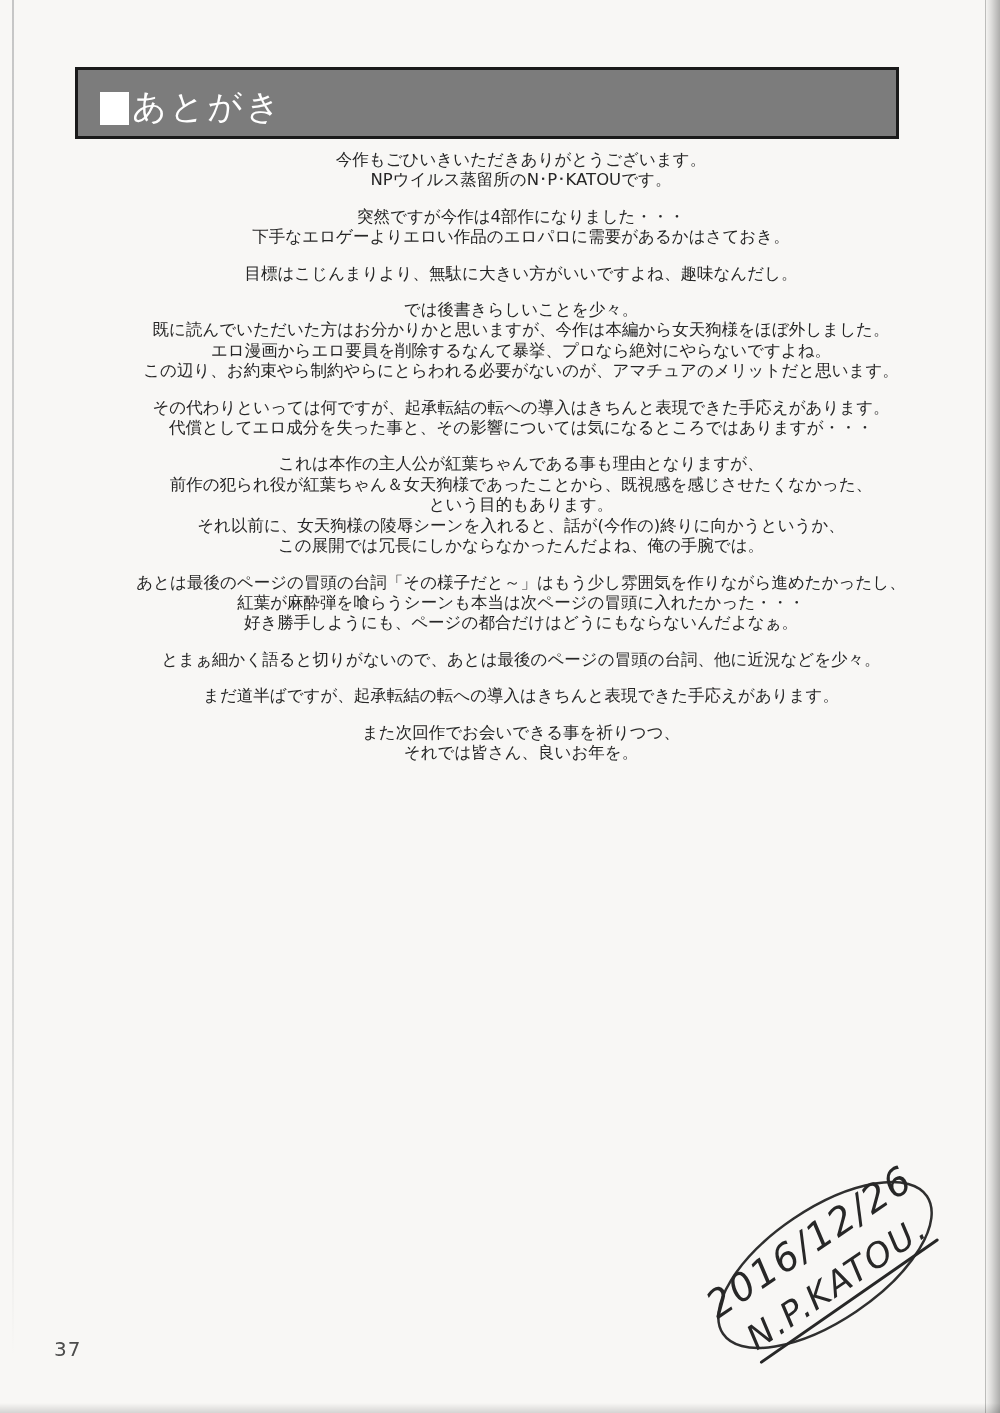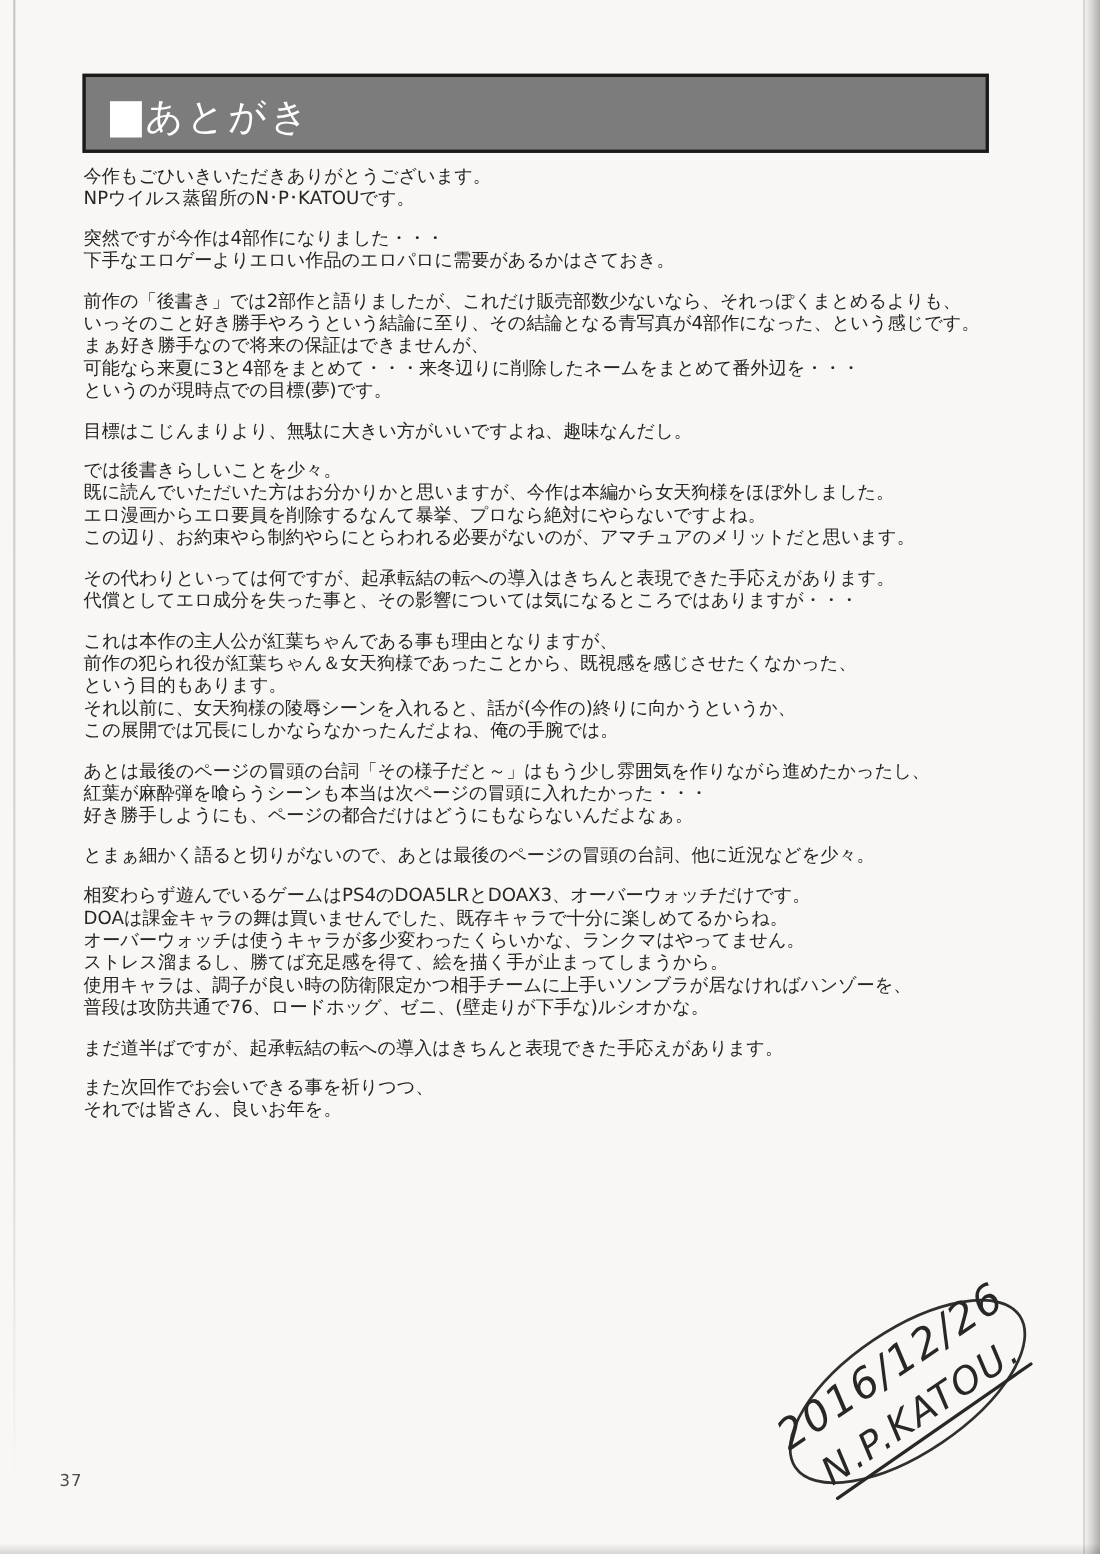--- a/index.html
+++ b/index.html
@@ -59,37 +59,38 @@
   .content {
     position: absolute; left: 76px; top: 150px;
     width: 890px;
     color: #262626;
     font-size: 16.5px;
     line-height: 20.4px;
   }
   .content p {
     margin: 0 0 16px 0;
     white-space: pre-line;
+    text-align: center;
   }
   
   .sig { position: absolute; left: 660px; top: 1150px; }
   .sig ellipse { fill: none; stroke: #2f2f2f; stroke-width: 2.5px; }
   .sig text {
     fill: #272727;
     font-family: "DejaVu Sans", "Liberation Sans", sans-serif;
     font-style: italic;
     letter-spacing: 2px;
   }
   .sig .sdate { font-size: 38px; }
   .sig .sname { font-size: 34px; }
   .sig line { stroke: #272727; stroke-width: 3px; stroke-linecap: round; }
   
   .pagenum {
     position: absolute; left: 54px; top: 1337px;
-    font-size: 15px; color: #4c4c4c;
+    font-size: 20px; color: #4c4c4c;
     letter-spacing: 1px;
   }
 </style>
 </head>
 <body>
 
 <div class="page">
 
   <div class="edge-left"></div>
   <div class="edge-right-line"></div>
@@ -99,47 +100,36 @@
   <div class="header">
     <span class="hsq"></span>
     <span class="htitle">あとがき</span>
   </div>
 
   <div class="content">
     <p>今作もごひいきいただきありがとうございます。
 NPウイルス蒸留所のN･P･KATOUです。</p>
     <p>突然ですが今作は4部作になりました・・・
 下手なエロゲーよりエロい作品のエロパロに需要があるかはさておき。</p>
-    <p>前作の「後書き」では2部作と語りましたが、これだけ販売部数少ないなら、それっぽくまとめるよりも、
-いっそのこと好き勝手やろうという結論に至り、その結論となる青写真が4部作になった、という感じです。
-まぁ好き勝手なので将来の保証はできませんが、
-可能なら来夏に3と4部をまとめて・・・来冬辺りに削除したネームをまとめて番外辺を・・・
-というのが現時点での目標(夢)です。</p>
     <p>目標はこじんまりより、無駄に大きい方がいいですよね、趣味なんだし。</p>
     <p>では後書きらしいことを少々。
 既に読んでいただいた方はお分かりかと思いますが、今作は本編から女天狗様をほぼ外しました。
 エロ漫画からエロ要員を削除するなんて暴挙、プロなら絶対にやらないですよね。
 この辺り、お約束やら制約やらにとらわれる必要がないのが、アマチュアのメリットだと思います。</p>
     <p>その代わりといっては何ですが、起承転結の転への導入はきちんと表現できた手応えがあります。
 代償としてエロ成分を失った事と、その影響については気になるところではありますが・・・</p>
     <p>これは本作の主人公が紅葉ちゃんである事も理由となりますが、
 前作の犯られ役が紅葉ちゃん＆女天狗様であったことから、既視感を感じさせたくなかった、
 という目的もあります。
 それ以前に、女天狗様の陵辱シーンを入れると、話が(今作の)終りに向かうというか、
 この展開では冗長にしかならなかったんだよね、俺の手腕では。</p>
     <p>あとは最後のページの冒頭の台詞「その様子だと～」はもう少し雰囲気を作りながら進めたかったし、
 紅葉が麻酔弾を喰らうシーンも本当は次ページの冒頭に入れたかった・・・
 好き勝手しようにも、ページの都合だけはどうにもならないんだよなぁ。</p>
     <p>とまぁ細かく語ると切りがないので、あとは最後のページの冒頭の台詞、他に近況などを少々。</p>
-    <p>相変わらず遊んでいるゲームはPS4のDOA5LRとDOAX3、オーバーウォッチだけです。
-DOAは課金キャラの舞は買いませんでした、既存キャラで十分に楽しめてるからね。
-オーバーウォッチは使うキャラが多少変わったくらいかな、ランクマはやってません。
-ストレス溜まるし、勝てば充足感を得て、絵を描く手が止まってしまうから。
-使用キャラは、調子が良い時の防衛限定かつ相手チームに上手いソンブラが居なければハンゾーを、
-普段は攻防共通で76、ロードホッグ、ゼニ、(壁走りが下手な)ルシオかな。</p>
     <p>まだ道半ばですが、起承転結の転への導入はきちんと表現できた手応えがあります。</p>
     <p>また次回作でお会いできる事を祈りつつ、
 それでは皆さん、良いお年を。</p>
   </div>
 
   <svg class="sig" width="340" height="245" viewBox="0 0 340 245" aria-hidden="true">
     <ellipse cx="165" cy="115" rx="123" ry="56" transform="rotate(-34 165 115)"></ellipse>
     <g transform="rotate(-34 165 115)">
       <text class="sdate" x="165" y="100" text-anchor="middle">2016/12/26</text>
       <text class="sname" x="165" y="148" text-anchor="middle">N.P.KATOU.</text>

